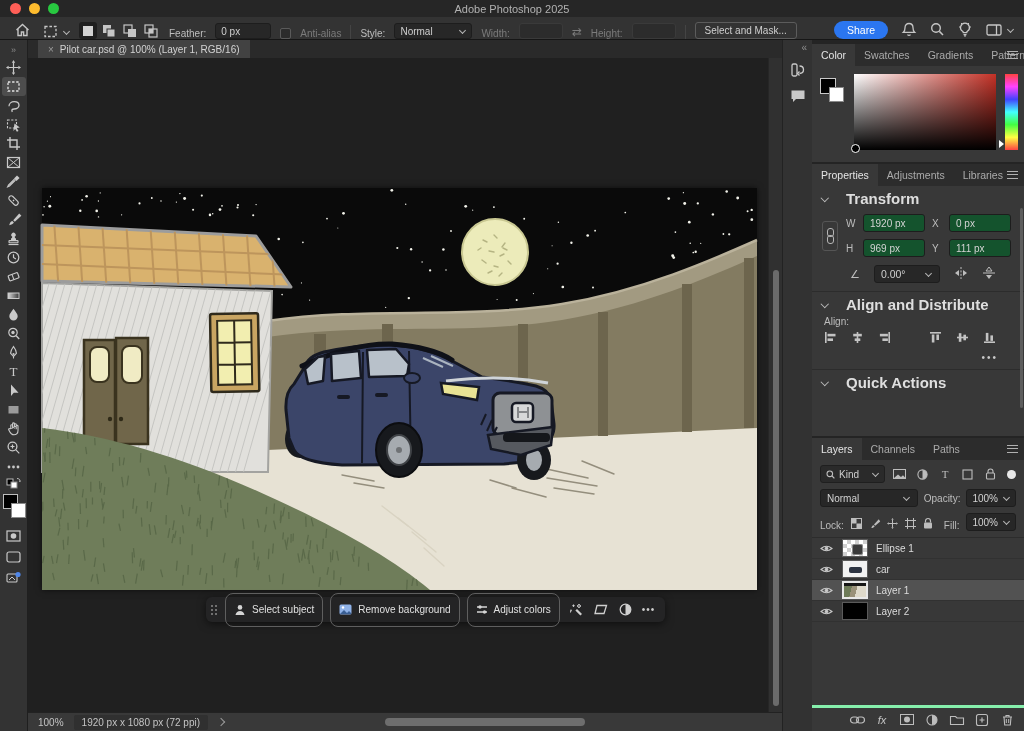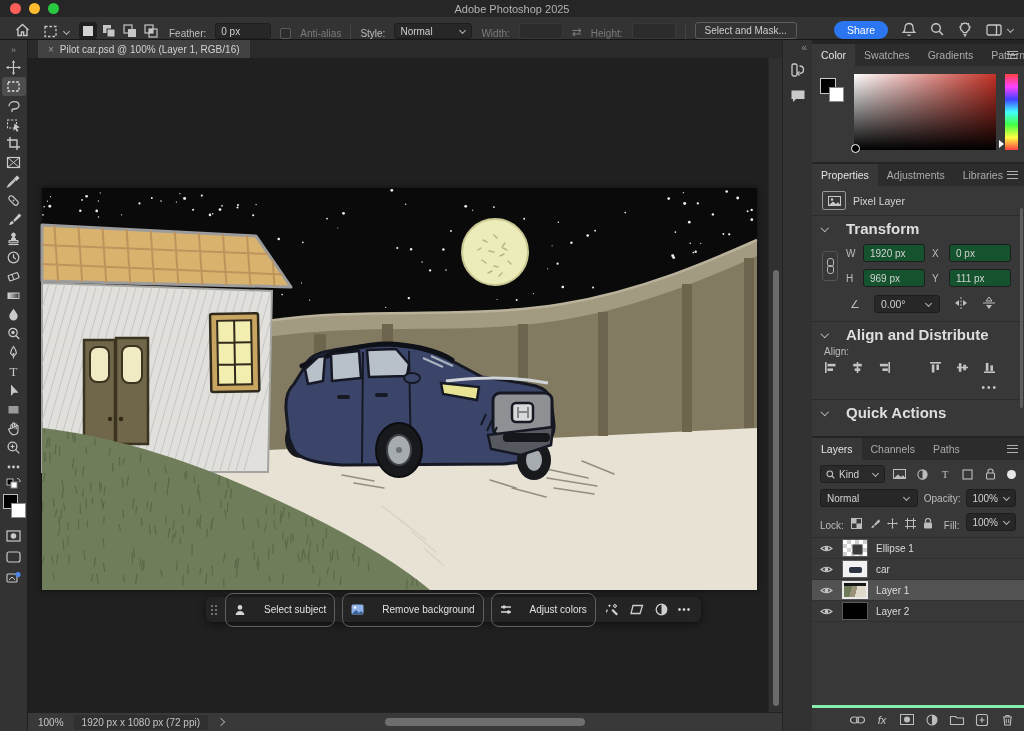--- a/index.html
+++ b/index.html
@@ -41,21 +41,21 @@
 .doc-tab{position:absolute;left:10px;top:0;height:18px;background:#424242;display:flex;align-items:center;gap:6px;padding:0 10px;font-size:10px;color:#d3d3d3;border-radius:0 0 0 0}
 .doc-tab .x{color:#9a9a9a;font-size:10px}
 .pasteboard{position:absolute;left:28px;top:58px;width:754px;height:654px;background:#202020;overflow:hidden}
 .artwork{position:absolute;left:14px;top:130px;width:715px;height:402px;box-shadow:0 0 6px rgba(0,0,0,.6)}
 .vscroll{position:absolute;right:0;top:0;width:14px;height:654px;background:#303030;border-left:1px solid #262626}
 .vscroll .thumb{position:absolute;left:4px;top:212px;width:6px;height:436px;background:#6b6b6b;border-radius:3px}
 
 .ctxbar{position:absolute;left:178px;top:539px;height:25px;background:#242425;border-radius:6px;box-shadow:0 2px 8px rgba(0,0,0,.55);display:flex;align-items:center;gap:7px;padding:0 10px 0 4px}
 .ctx-handle{width:8px;height:17px;display:grid;grid-template-columns:2px 2px;gap:2px;align-content:center;justify-content:center}
 .ctx-handle i{width:2px;height:2px;background:#8a8a8a;border-radius:50%}
-.ctx-btn{display:flex;align-items:center;gap:18px;border:1px solid #5f5f5f;border-radius:8px;height:19px;padding:16px 8px;font-size:10px;color:#e0e0e0}
+.ctx-btn{display:flex;align-items:center;gap:6px;border:1px solid #5f5f5f;border-radius:8px;height:19px;padding:16px 8px;font-size:10px;color:#e0e0e0}
 .ctx-ico{width:18px;height:18px;display:flex;align-items:center;justify-content:center}
 .ctx-more{color:#cfcfcf;font-size:10px;letter-spacing:1px}
 
 .statusbar{position:absolute;left:28px;top:712px;width:754px;height:19px;background:#393939;border-top:1px solid #222;display:flex;align-items:center;gap:10px;padding:0 10px;font-size:10px;color:#c4c4c4}
 .status-field{background:#303030;border-radius:2px;height:15px;display:flex;align-items:center;gap:8px;padding:0 8px}
 .status-chev{width:6px;height:6px;border-right:1.3px solid #9a9a9a;border-top:1.3px solid #9a9a9a;transform:rotate(45deg)}
 .hthumb{position:absolute;left:357px;top:5px;width:200px;height:8px;background:#6e6e6e;border-radius:4px}
 
 .mini-dock{position:absolute;left:782px;top:40px;width:30px;height:691px;background:#323232;border-left:1px solid #222}
 .mini-dock .collapse{position:absolute;right:5px;top:2px;color:#8f8f8f;font-size:10px}
@@ -936,30 +936,20 @@
       </div>
     </div>
 
     <div class="panel" style="top:124px;height:272px">
       <div class="ptabs">
         <span class="ptab active">Properties</span>
         <span class="ptab">Adjustments</span>
         <span class="ptab">Libraries</span>
         <span class="pmenu"></span>
       </div>
-      <div class="prow pixel-row">
-        <span class="pl-ico">
-            <svg width="13" height="10">
-              <rect x="0.5" y="0.5" width="12" height="9" fill="none" stroke="#c9c9c9"></rect>
-              <circle cx="4" cy="3.5" r="1.2" fill="#c9c9c9"></circle>
-              <path d="M1 9l4-3.5 3 2.5 2-1.7 2.5 2.7z" fill="#c9c9c9"></path>
-            </svg>
-          </span>
-        <span style="font-size:10.5px;color:#d5d5d5">Pixel Layer</span>
-      </div>
       <div class="sec-head">
         <span class="dchev"></span>
         <span>Transform</span>
       </div>
       <div class="tf-grid">
         <span class="linkicon">
             <i></i>
             <i></i>
           </span>
         <span class="tf-cols">

